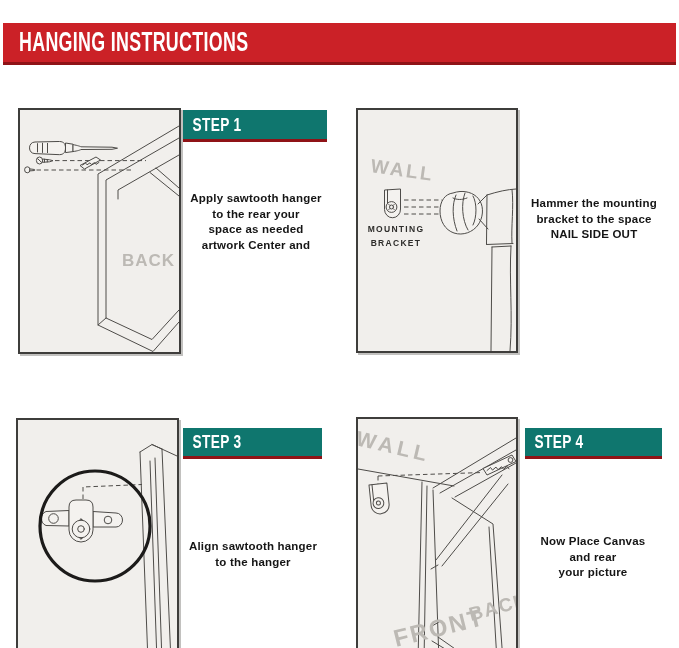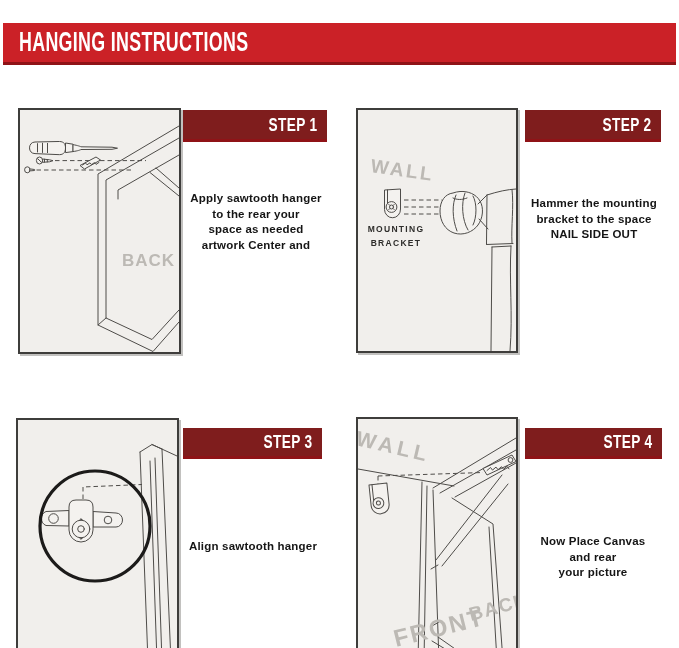--- a/index.html
+++ b/index.html
@@ -17,22 +17,22 @@
     display:inline-block;color:#ffffff;font-weight:bold;font-size:27px;
     letter-spacing:0.5px;white-space:nowrap;
     transform:scaleX(0.66);transform-origin:left center;
   }
   .panel{
     position:absolute;background:#f1efec;border:2px solid #3e3d3b;
     box-sizing:border-box;box-shadow:2px 2px 0 rgba(120,118,114,0.45);
   }
   .panel svg{display:block;width:100%;height:100%;}
   .step-banner{
-    position:absolute;background:#7f1d1d;border-bottom:3px solid #8f1317;
-    display:flex;align-items:center;justify-content:flex-end;box-sizing:border-box;
+    position:absolute;background:#0f766e;border-bottom:3px solid #8f1317;
+    display:flex;align-items:center;justify-content:flex-start;box-sizing:border-box;
   }
   .step-label{
     display:inline-block;color:#ffffff;font-weight:bold;font-size:19px;
     letter-spacing:0.5px;transform:scaleX(0.72);white-space:nowrap;
   }
   .step-text{
     position:absolute;text-align:center;font-weight:bold;color:#151515;
     font-size:11.5px;line-height:15.5px;letter-spacing:0.2px;
   }
   
@@ -119,23 +119,20 @@
         <path class="ln" d="M128.5,134.5 L155,133.5"></path>
         <path class="ln" d="M154,79.5 C156,97 153,116 154,133"></path>
         <path class="ln" d="M134,137 L133,241"></path>
         <path class="ln" d="M134,137 L153,136"></path>
         <path class="ln" d="M153,136 C151,172 155,203 152,241"></path>
       </g>
       <text class="cap" x="38" y="122" font-size="8.5" letter-spacing="1.3" text-anchor="middle">MOUNTING</text>
       <text class="cap" x="38" y="136" font-size="8.5" letter-spacing="1.3" text-anchor="middle">BRACKET</text>
     </svg>
   </div>
-  <div class="step-banner" style="left:525px;top:90px;width:136px;height:32px">
-    <span class="step-label">STEP 2</span>
-  </div>
   <div class="step-text" style="left:523px;top:176px;width:142px">
     <div>Hammer the mounting</div>
     <div>bracket to the space</div>
     <div>NAIL SIDE OUT</div>
   </div>
 
   <div class="panel" style="left:16px;top:398px;width:163px;height:246px">
     <svg viewBox="0 0 159 242" preserveAspectRatio="none">
       <g>
         <path class="ln" d="M122,32 L130,242"></path>
@@ -160,20 +157,21 @@
         <circle class="ln" cx="63" cy="118.5" r="0.8"></circle>
       </g>
       <circle class="thick" cx="77" cy="106" r="55"></circle>
     </svg>
   </div>
   <div class="step-banner" style="left:183px;top:408px;width:139px;height:31px">
     <span class="step-label">STEP 3</span>
   </div>
   <div class="step-text" style="left:181px;top:519px;width:144px">
     <div>Align sawtooth hanger</div>
+    <div>to the hanger</div>
   </div>
 
   <div class="panel" style="left:356px;top:397px;width:162px;height:246px">
     <svg viewBox="0 0 158 242" preserveAspectRatio="none">
       <text class="wm" x="-3" y="26" font-size="21" letter-spacing="4" transform="rotate(13 -3 26)">WALL</text>
       <path class="ln" d="M0,50 L96,67"></path>
       <g>
         <path class="ln" d="M158,19 L75,69"></path>
         <path class="ln" d="M158,31 L82,74"></path>
         <path class="ln" d="M158,44 L97,78"></path>

